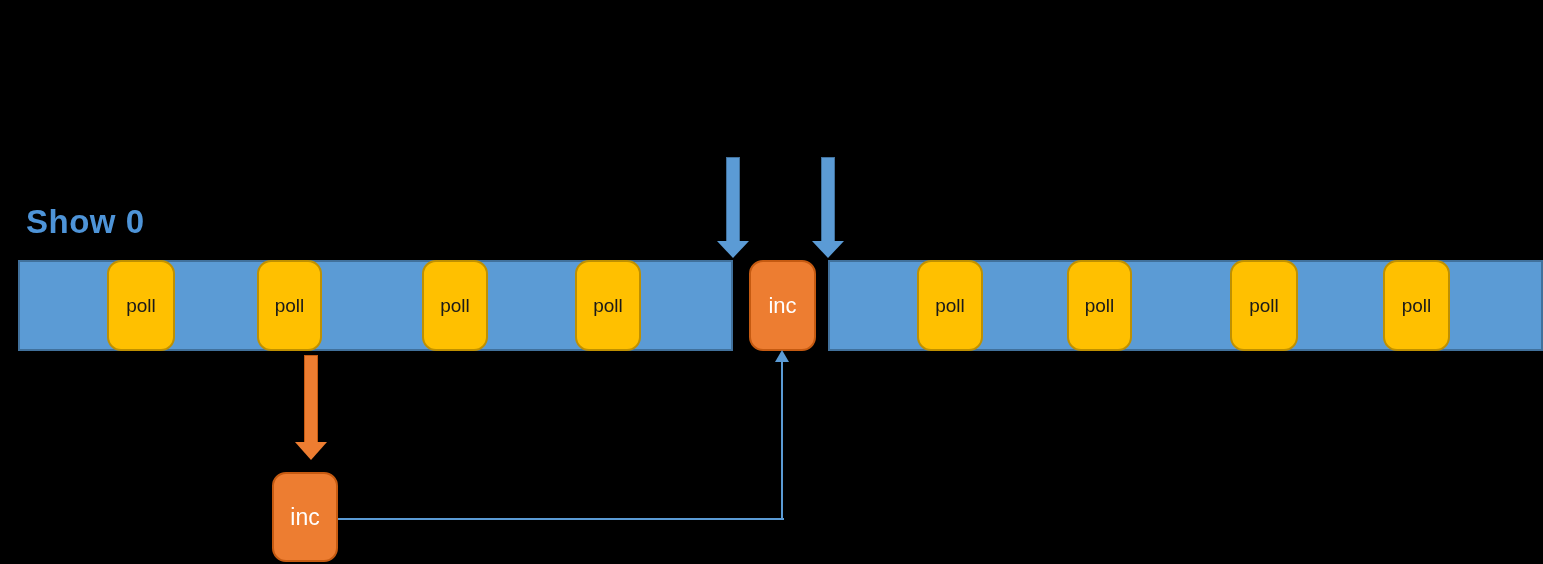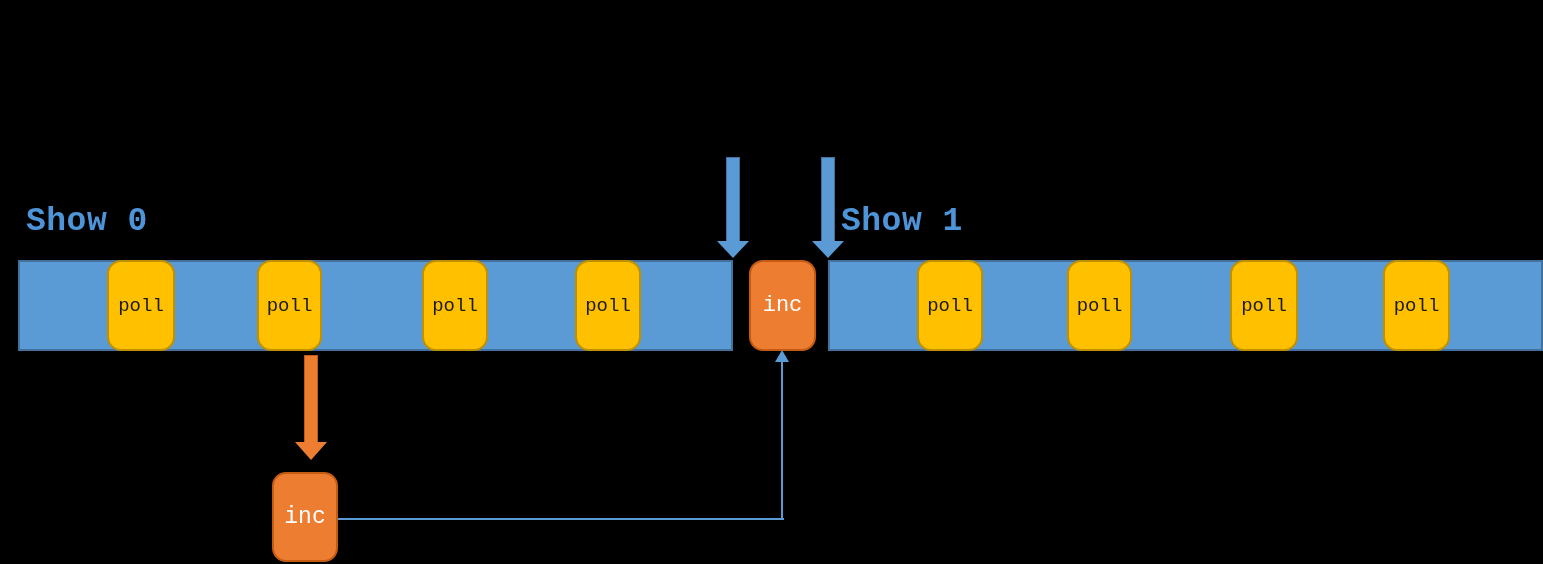--- a/index.html
+++ b/index.html
@@ -1,20 +1,20 @@
 <!DOCTYPE html>
 <html style="--bar-fill: #5B9BD5; --bar-border: #41719C; --poll-fill: #FFC000; --poll-border: #BF9000; --inc-fill: #ED7D31; --inc-border: #C55A11; --arrow-blue: #5B9BD5; --arrow-orange: #ED7D31; --connector: #5B9BD5; --label-text: #4E94D8; --poll-text: #1A1A1A; --inc-text: #FFFFFF;"><head>
 <meta charset="utf-8">
 <style>
   html,body{margin:0;padding:0;background:#000;}
   #canvas{
     position:relative;
     width:1543px;height:564px;
     overflow:hidden;
-    font-family:Liberation Mono, monospace;
+    font-family:Liberation Sans, sans-serif;
     background:#000;
   }
   .show-label{
     position:absolute;
     font-size:33px;
     font-weight:bold;
     color:var(--label-text,#4E94D8);
     white-space:nowrap;
     letter-spacing:0.5px;
   }
@@ -91,21 +91,20 @@
     border-bottom:12px solid var(--connector,#5B9BD5);
   }
 </style>
 </head>
 <body>
 
 <div id="canvas" style="background: rgb(0, 0, 0);">
 
   <div id="show0-label" class="show-label">Show 0</div>
 
-  <div id="show1-label" class="show-label">Show 1</div>
 
   <div id="blocks-layer">
       <div class="bar-seg" style="left: 18px; top: 260px; width: 715px; height: 91px;"></div>
       <div class="bar-seg" style="left: 828px; top: 260px; width: 715px; height: 91px;"></div>
       <div class="block poll" style="left: 107px; top: 260px; width: 68px; height: 91px;">
         <span>poll</span>
       </div>
       <div class="block poll" style="left: 257px; top: 260px; width: 65px; height: 91px;">
         <span>poll</span>
       </div>

